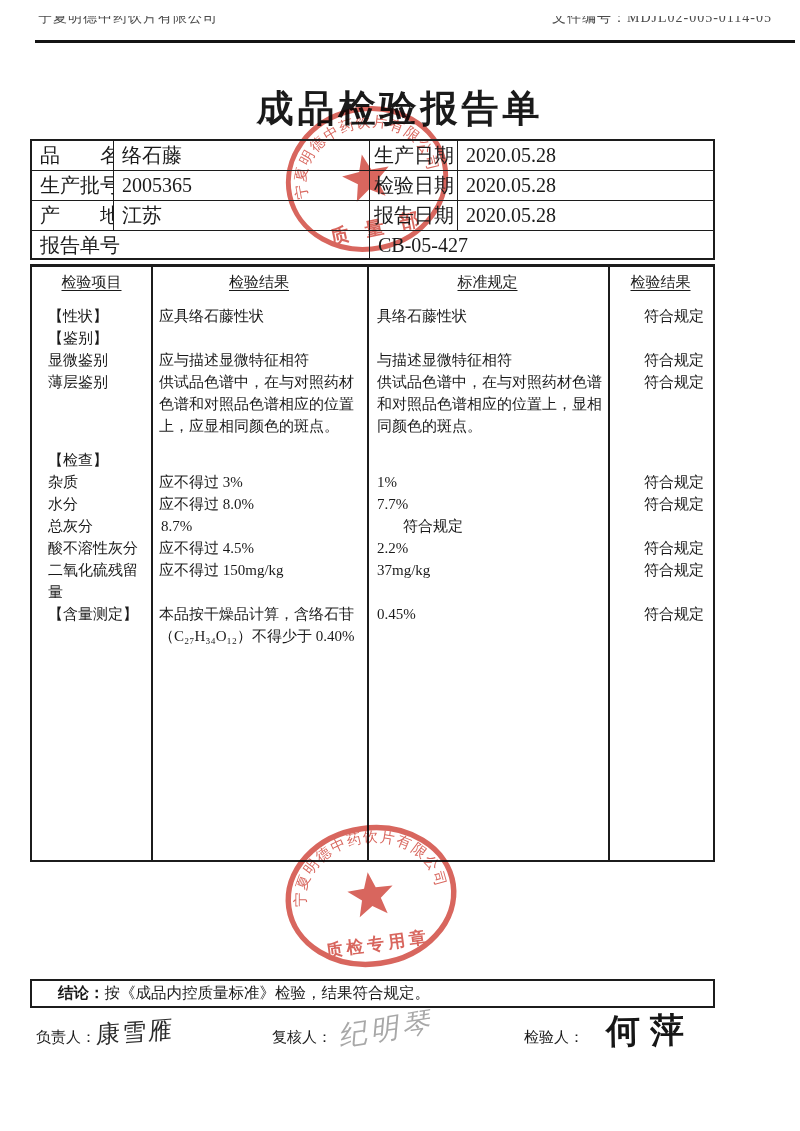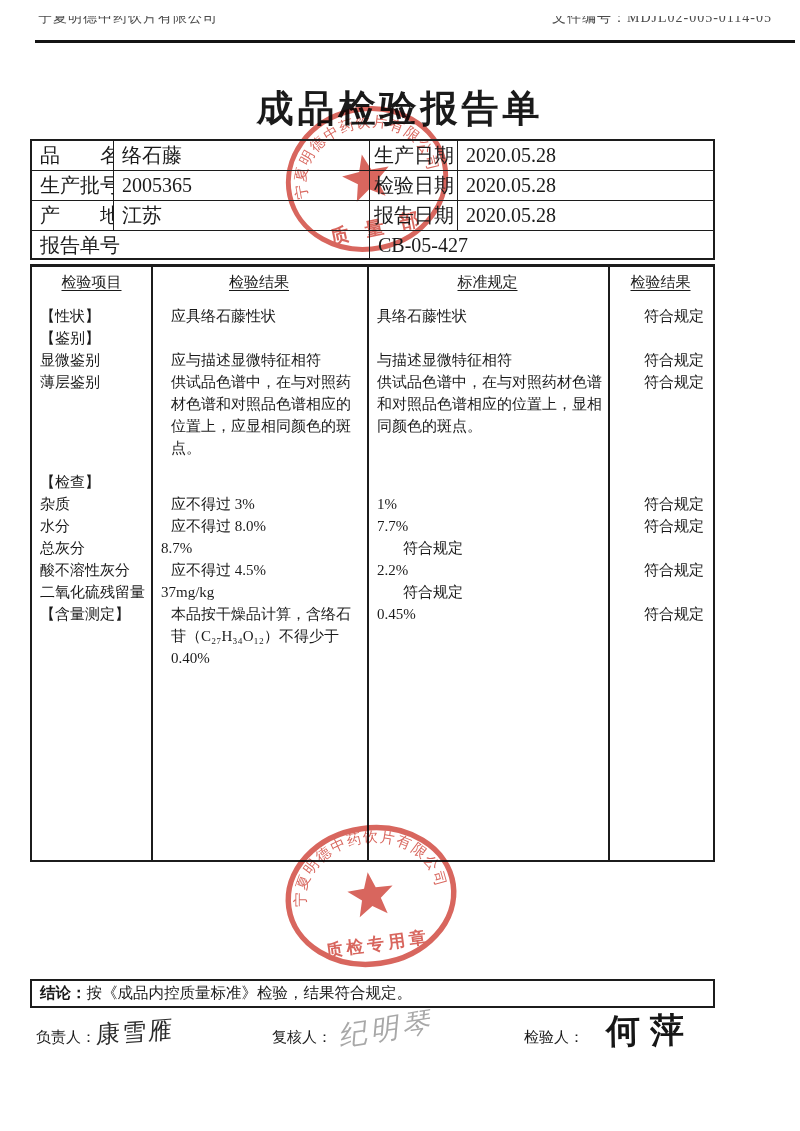--- a/index.html
+++ b/index.html
@@ -27,30 +27,30 @@
   .info-cell:last-child{border-right:none;}
   
   .main-table{position:absolute;left:30px;top:264px;width:685px;height:598px;
     border:2px solid #1c1c1c;border-top-width:3px;box-sizing:border-box;font-size:15px;}
   .vline{position:absolute;top:0;bottom:0;width:1.5px;background:#1c1c1c;}
   .vline.v1{left:119px}.vline.v2{left:335px}.vline.v3{left:576px}
   .mt-grid{display:grid;grid-template-columns:119px 216px 241px 105px;}
   .mt-head{height:30px;align-items:center;}
   .mt-head span{text-align:center;text-decoration:underline;text-underline-offset:3px;}
   .mt-row div{line-height:22px;padding-right:6px;}
-  .mt-row .c1{padding-left:8px;}
-  .mt-row .c2{padding-left:20px;}
+  .mt-row .c1{padding-left:8px;margin-left:8px;}
+  .mt-row .c2{padding-left:8px;}
   .mt-row .c3{padding-left:10px;}
   .mt-row .c4{margin-left:36px;}
   .mt-spacer{height:12px;}
   .mt-body{padding-top:8px;}
   
   .conclusion{position:absolute;left:30px;top:979px;width:685px;height:29px;
     border:2px solid #1c1c1c;box-sizing:border-box;display:flex;align-items:center;
-    padding-left:8px;font-size:15.5px;}
+    padding-left:26px;font-size:15.5px;}
   .conclusion b{font-weight:bold;}
   
   .sig-label{position:absolute;font-size:15px;}
   .sig-name{position:absolute;white-space:nowrap;}
   .sig-1{left:36px;top:1028px;}
   .name-1{left:96px;top:1016px;font-size:24px;color:#2c2c2c;
     transform:rotate(-4deg) skewX(-6deg);letter-spacing:2px;}
   .sig-2{left:272px;top:1028px;}
   .name-2{left:340px;top:1010px;font-size:28px;color:#a8a8a8;
     transform:rotate(-9deg) skewX(-14deg);letter-spacing:4px;}
@@ -178,20 +178,21 @@
         <div class="c4">符合规定</div>
       </div>
       <div class="mt-grid mt-row">
         <div class="c1">酸不溶性灰分</div>
         <div class="c2">应不得过 4.5%</div>
         <div class="c3">2.2%</div>
         <div class="c4">符合规定</div>
       </div>
       <div class="mt-grid mt-row">
         <div class="c1">二氧化硫残留量</div>
+        <div class="c2">应不得过 150mg/kg</div>
         <div class="c3">37mg/kg</div>
         <div class="c4">符合规定</div>
       </div>
       <div class="mt-grid mt-row">
         <div class="c1">【含量测定】</div>
         <div class="c2">本品按干燥品计算，含络石苷（C₂₇H₃₄O₁₂）不得少于 0.40%</div>
         <div class="c3">0.45%</div>
         <div class="c4">符合规定</div>
       </div>
     </div>

